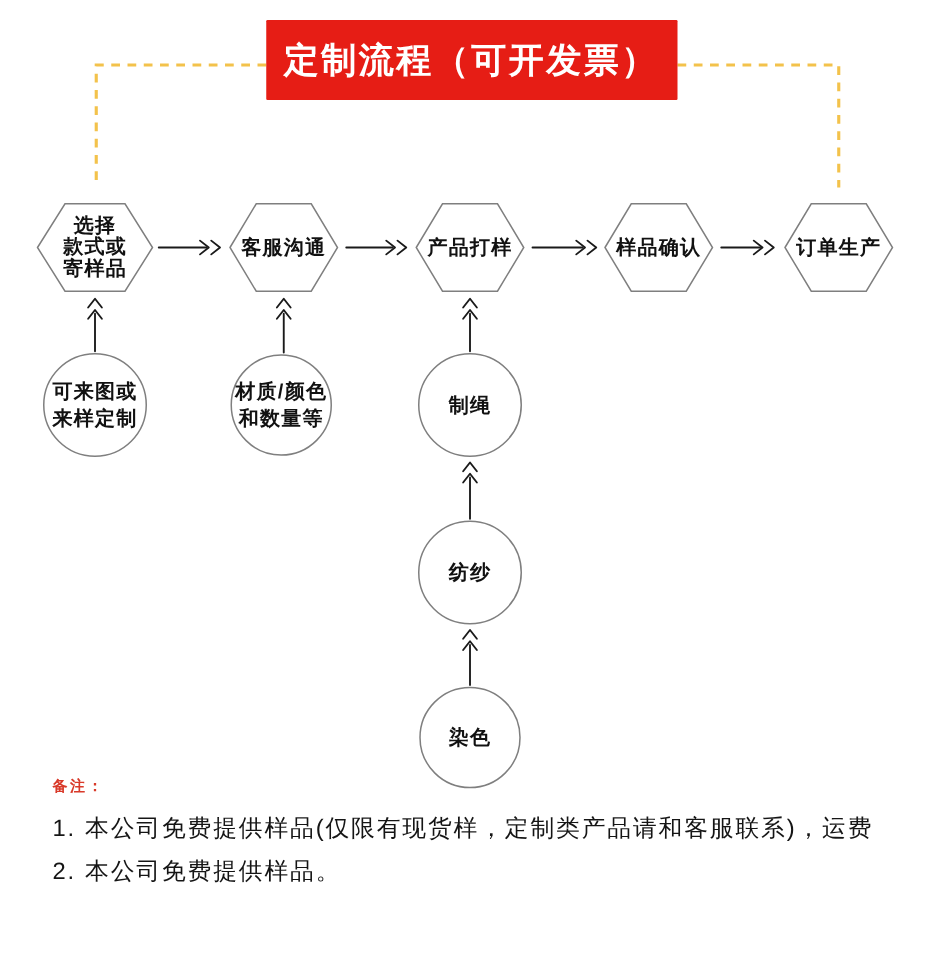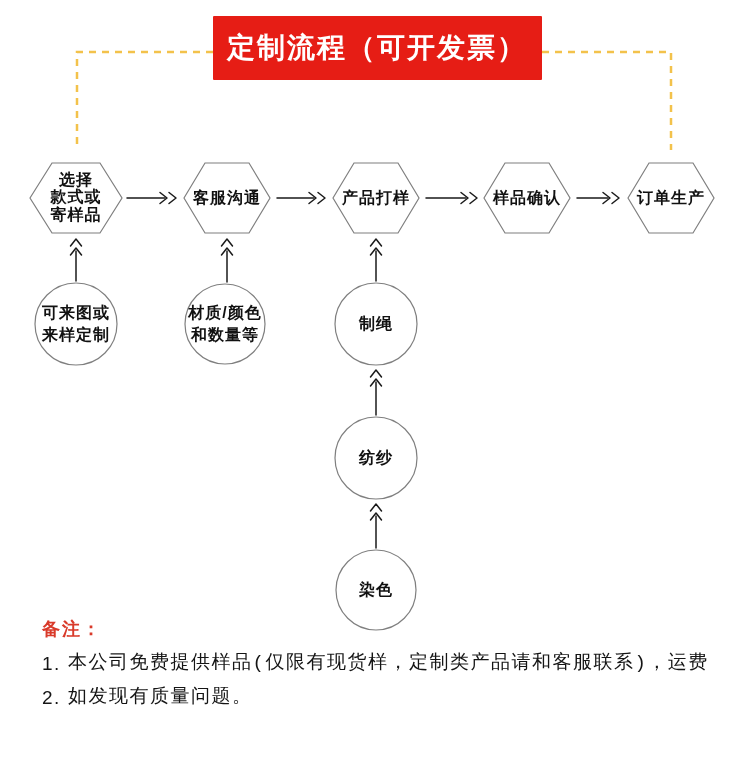--- a/index.html
+++ b/index.html
@@ -28,29 +28,29 @@
     font-family:"Liberation Sans","DejaVu Sans",sans-serif;
     fill:#111;font-size:16px;font-weight:700;
     text-anchor:middle;dominant-baseline:middle;letter-spacing:1px;
   }
   .banner-text{fill:#ffffff;font-size:28px;font-weight:700;letter-spacing:2px;}
   .circle-text{font-size:16px;}
 
   
   .notes{position:absolute;left:42px;top:616px;width:692px;}
   .notes-heading{
-    color:var(--note-red);font-size:18px;font-weight:700;
+    color:var(--note-red);font-size:12px;font-weight:700;
     letter-spacing:2px;line-height:26px;margin-bottom:8px;
   }
   .note-item{
     display:flex;margin-top:7px;color:var(--ink);
     font-size:19px;line-height:27px;letter-spacing:1.5px;font-weight:500;
   }
   .note-num{flex:none;width:26px;}
-  .note-lines{flex:1;font-family:Liberation Mono, monospace;}
+  .note-lines{flex:1;}
 </style>
 </head>
 <body>
 
 <div class="canvas">
 
   <svg width="750" height="640" viewBox="0 0 750 640">
 
     <polyline class="dash" points="213,52 77,52 77,148"></polyline>
     <polyline class="dash" points="542,52 671,52 671,150"></polyline>
@@ -146,18 +146,18 @@
     <div class="note-item">
       <span class="note-num">1.</span>
       <div class="note-lines">
         <div>本公司免费提供样品(仅限有现货样，定制类产品请和客服联系)，运费</div>
       </div>
     </div>
 
     <div class="note-item">
       <span class="note-num">2.</span>
       <div class="note-lines">
-        <div>如发现有质量问题。</div>
+        <div>本公司免费提供样品。</div>
       </div>
     </div>
   </div>
 
 </div>
 
 </body></html>

